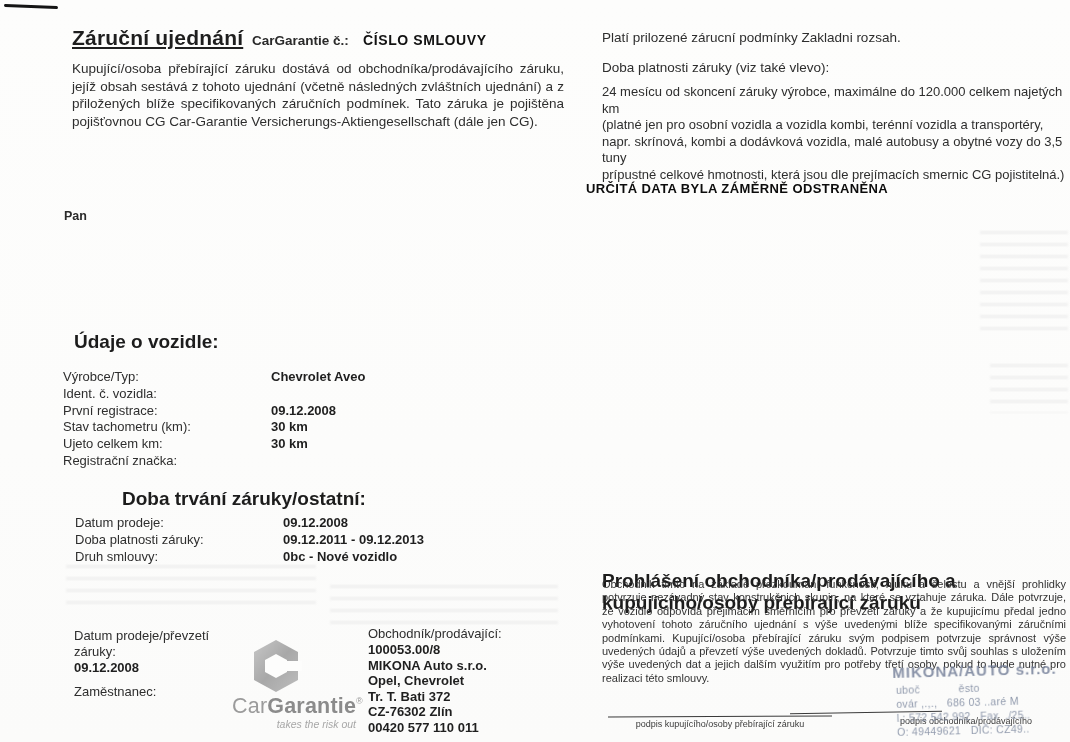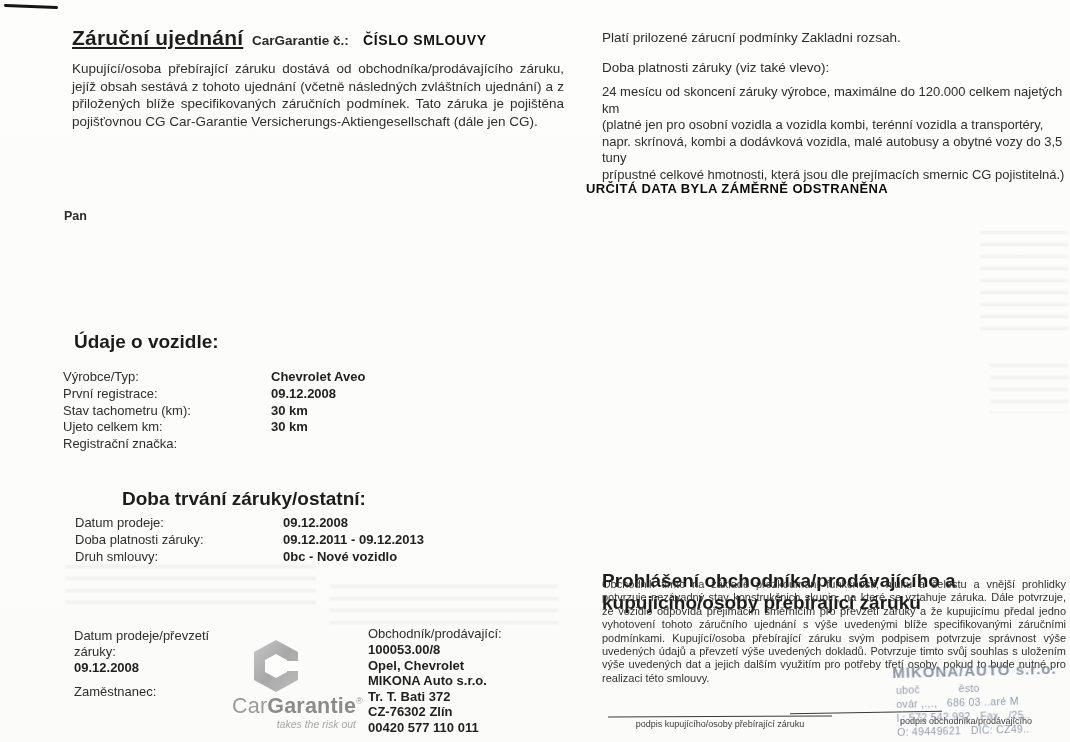--- a/index.html
+++ b/index.html
@@ -91,20 +91,24 @@
   <div class="abs buyer-name">Pan</div>
   <div class="abs redaction">URČITÁ DATA BYLA ZÁMĚRNĚ ODSTRANĚNA</div>
 
   <div class="abs sec-heading vehicle-heading">Údaje o vozidle:</div>
   <div class="abs vehicle-table">
       <div class="trow">
         <span class="tlabel">Výrobce/Typ:</span>
         <span class="tvalue">Chevrolet Aveo</span>
       </div>
       <div class="trow">
+        <span class="tlabel">Ident. č. vozidla:</span>
+        <span class="tvalue"></span>
+      </div>
+      <div class="trow">
         <span class="tlabel">První  registrace:</span>
         <span class="tvalue">09.12.2008</span>
       </div>
       <div class="trow">
         <span class="tlabel">Stav tachometru (km):</span>
         <span class="tvalue">30 km</span>
       </div>
       <div class="trow">
         <span class="tlabel">Ujeto celkem km:</span>
         <span class="tvalue">30 km</span>
@@ -152,22 +156,22 @@
       </svg>
     </span>
     <span class="logo-text"><span>Car</span><b>Garantie</b><span class="logo-reg">®</span></span>
     <span class="logo-tagline">takes the risk out</span>
   </div>
 
   <div class="abs dealer">
     <div class="dealer-heading">Obchodník/prodávající:</div>
     <div>
         <div class="dline">100053.00/8</div>
+        <div class="dline">MIKONA Auto s.r.o.</div>
         <div class="dline">Opel, Chevrolet</div>
-        <div class="dline">MIKONA Auto s.r.o.</div>
         <div class="dline">Tr. T. Bati 372</div>
         <div class="dline">CZ-76302 Zlín</div>
         <div class="dline">00420 577 110 011</div>
       </div>
   </div>
 
   <div class="abs decl-heading">Prohlášení obchodníka/prodávajícího a kupujícího/osoby přebírající záruku</div>
   <div class="abs decl-body">Obchodnik timto na základě přezkoumání funkčnosti, hluku a šelestu a vnější prohlidky potvrzuje nezávadný stav konstrukčnich skupin, na které se vztahuje záruka. Dále potvrzuje, že vozidlo odpovídá přejimacim směrnicím pro převzeti záruky a že kupujicímu předal jedno vyhotovení tohoto záručního ujednání s výše uvedenými blíže specifikovanými záručními podmínkami. Kupující/osoba přebírající záruku svým podpisem potvrzuje správnost výše uvedených údajů a převzetí výše uvedených dokladů. Potvrzuje timto svůj souhlas s uložením výše uvedených dat a jejich dalším využitím pro potřeby třetí osoby, pokud to bude nutné pro realizaci této smlouvy.</div>
 
   <div class="abs sig-line sig-buyer-line"></div>

